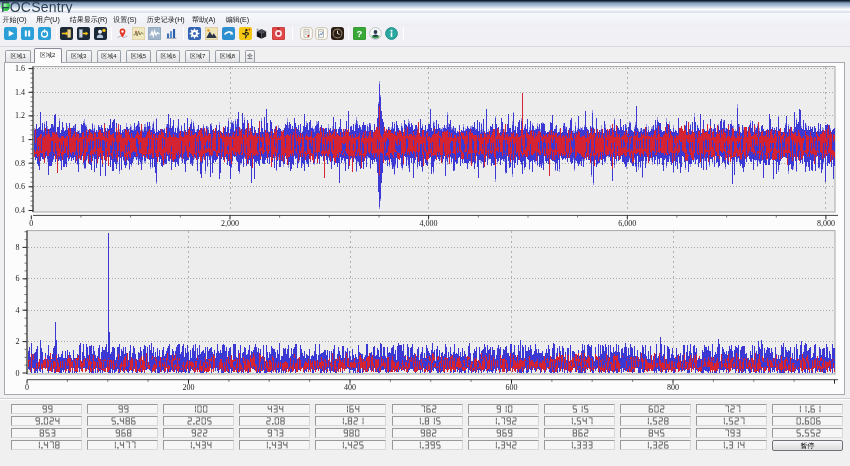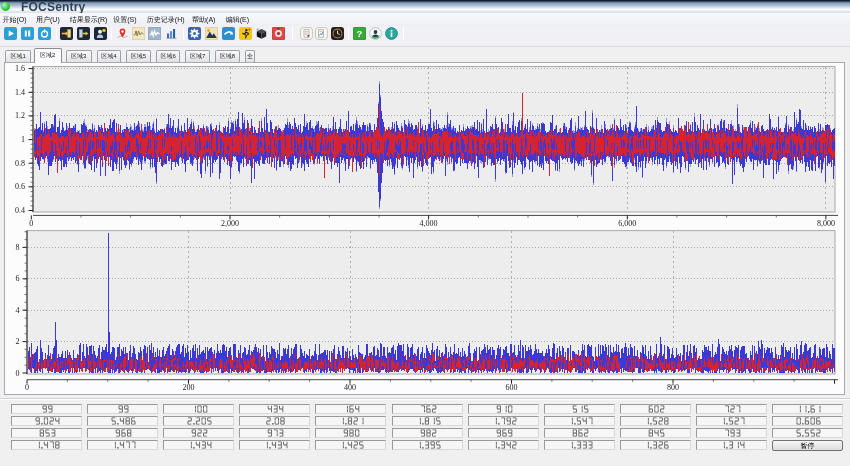--- a/index.html
+++ b/index.html
@@ -1,20 +1,20 @@
 <!DOCTYPE html>
 <html><head><meta charset="utf-8">
 <style>
 *{margin:0;padding:0;box-sizing:border-box}
 html,body{width:850px;height:466px;overflow:hidden;font-family:"Liberation Sans",sans-serif;background:#f0f0f0}
 #titlebar{position:absolute;left:0;top:0;width:850px;height:13px;
  background:linear-gradient(180deg,#122030 0,#122030 1px,#5d7796 2px,#8da4c0 3.5px,#aec0d7 5.5px,#d5e0ee 7.5px,#ffffff 9.5px,#e6eaf2 11px,#d9dfeb 13px)}
 #appicon{position:absolute;left:1px;top:2px;width:9px;height:9px;border-radius:50%;
  background:radial-gradient(circle at 35% 35%,#b2f2c4,#2ecc40 55%,#0f9d2a)}
-#title{position:absolute;left:21px;top:0;font-size:12px;font-weight:bold;color:#2f4358;line-height:14px;letter-spacing:0.2px}
+#title{position:absolute;left:1px;top:0;font-size:14px;font-weight:normal;color:#2f4358;line-height:14px;letter-spacing:0.2px}
 #menubar{position:absolute;left:0;top:13px;width:850px;height:13px;background:linear-gradient(#f8f9fc,#edeff5);
  font-size:7px;color:#111}
 #toolbar{position:absolute;left:0;top:26px;width:850px;height:21px;background:#f1f0f4;border-bottom:1px solid #d9d9e0}
 #tabbar{position:absolute;left:0;top:47px;width:850px;height:16px}
 .tab{position:absolute;top:50px;height:12px;background:linear-gradient(#f9f9f9,#e2e2e6);border:1px solid #9aa0aa;
  border-bottom:none;border-radius:2px 2px 0 0;font-size:6px;text-align:center;line-height:11px;color:#222;top:3px}
 .tab.sel{top:1px;height:15px;background:#fcfcfc;border-color:#8a8a9a;z-index:5;line-height:12px}
 #panel{position:absolute;left:4px;top:62px;width:841px;height:333px;background:#fcfcfc;border:1px solid #a8a8b0}
 #divider{position:absolute;left:0;top:398px;width:850px;height:2px;border-top:1px solid #cfcfd4;border-bottom:1px solid #fff}
 .cell{position:absolute;width:71px;height:10px;background:#f6f6f6;border:1px solid;border-color:#999 #d8d8d8 #d8d8d8 #999;padding:0}

